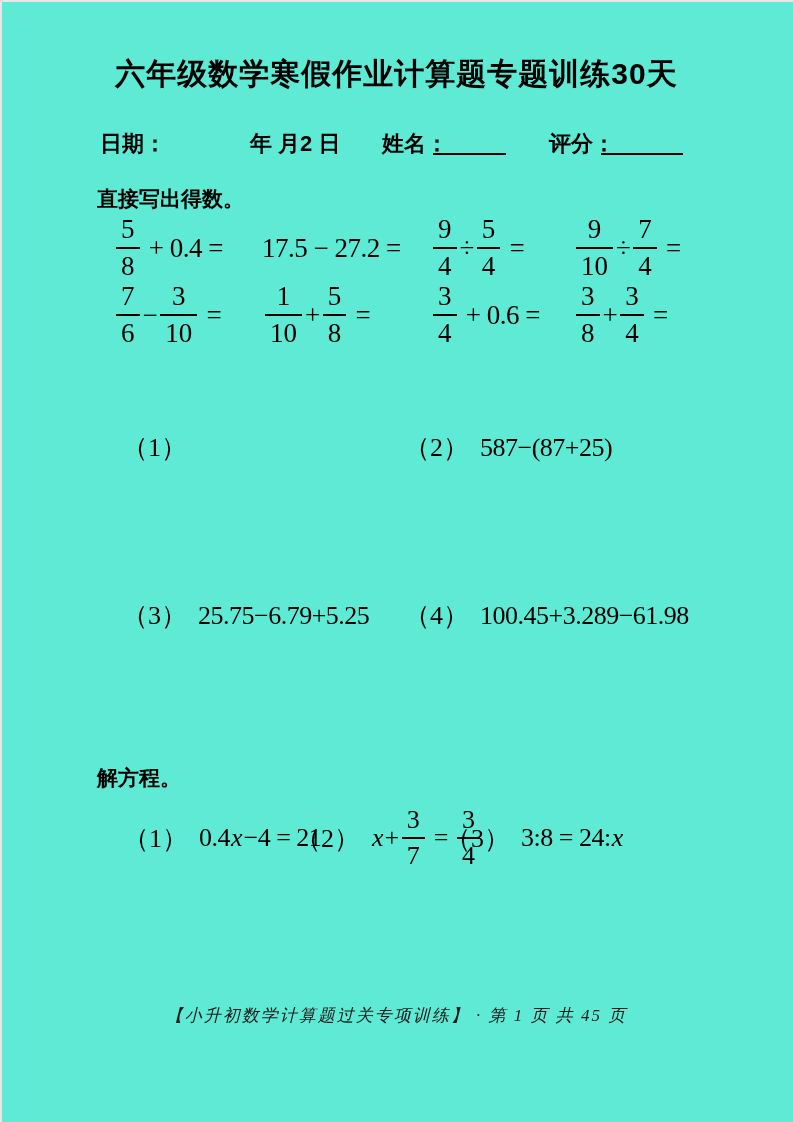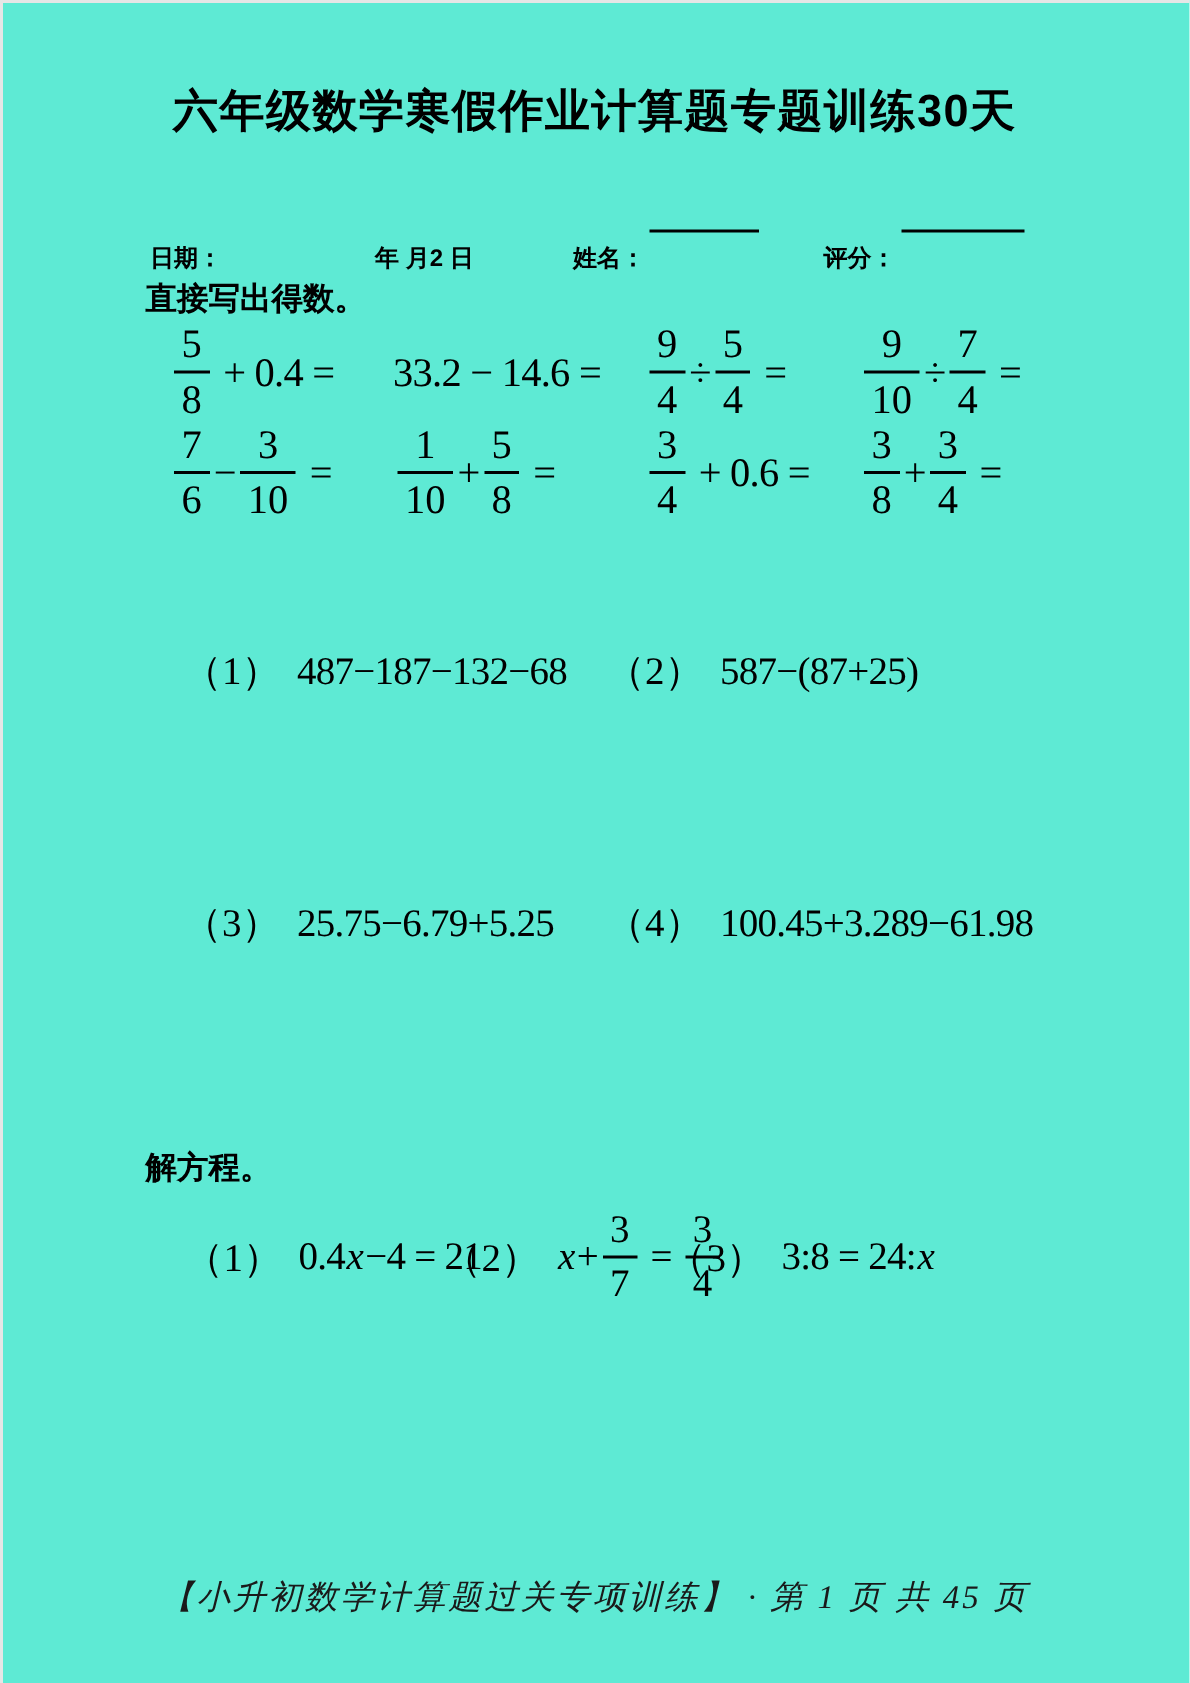--- a/index.html
+++ b/index.html
@@ -18,21 +18,21 @@
     position:absolute; top:54px; left:0; width:100%;
     margin:0; text-align:center;
     font-size:30px; font-weight:700; letter-spacing:1px;
     font-family:"Liberation Sans", sans-serif;
   }
 
   
   .meta { position:absolute; top:129px; left:0; width:100%; height:30px; }
   .m-label {
     position:absolute; top:0;
-    font-size:16px; font-weight:700; white-space:pre;margin-top:33px;
+    font-size:22px; font-weight:700; white-space:pre;
   }
   .blank {
     position:absolute; top:0; height:24px;
     border-bottom:2px solid #000;
   }
 
   
   .sec-heading {
     position:absolute; left:97px; margin:0;
     font-size:21px; font-weight:700;
@@ -73,24 +73,24 @@
   .prob { display:flex; align-items:center; }
   .pexpr { display:inline-flex; align-items:center; font-size:26px; }
   .plabel { font-size:26px; margin-right:11px; white-space:pre; }
   .s2-c1 { width:282px; }
   .s3-row { left:123px; }
   .s3-c1 { width:172px; }
   .s3-c2 { width:150px; }
 
   
   .footer {
-    position:absolute; top:1050px; left:0; width:100%;
+    position:absolute; top:1004px; left:0; width:100%;
     text-align:center;
     font-family:"Liberation Serif", serif; font-style:italic;
-    font-size:22px; letter-spacing:2px; color:#1a1a1a;
+    font-size:17px; letter-spacing:2px; color:#1a1a1a;
     white-space:pre;
   }
 </style>
 </head>
 <body>
 
 <div class="page">
 
   <h1 class="title">六年级数学寒假作业计算题专题训练30天</h1>
 
@@ -107,21 +107,21 @@
 
   <div class="s1-row" style="top:221px">
     <div class="s1-cell s1-c1 math">
         <span class="frac">
           <span class="num">5</span>
           <span class="den">8</span>
         </span>
         <span class="mtext"> + 0.4 =</span>
       </div>
     <div class="s1-cell s1-c2 math">
-        <span class="mtext">33.2 − 14.6 =</span>
+        <span class="mtext">17.5 − 27.2 =</span>
       </div>
     <div class="s1-cell s1-c3 math">
         <span class="frac">
           <span class="num">9</span>
           <span class="den">4</span>
         </span>
         <span class="mtext">÷</span>
         <span class="frac">
           <span class="num">5</span>
           <span class="den">4</span>
@@ -185,23 +185,20 @@
           <span class="den">4</span>
         </span>
         <span class="mtext"> =</span>
       </div>
   </div>
 
 
   <div class="prob-row" style="top:430px">
     <div class="prob s2-c1">
       <span class="plabel">（1）</span>
-      <span class="pexpr">
-          <span class="mtext">487−187−132−68</span>
-        </span>
     </div>
     <div class="prob">
       <span class="plabel">（2）</span>
       <span class="pexpr">
           <span class="mtext">587−(87+25)</span>
         </span>
     </div>
   </div>
 
   <div class="prob-row" style="top:598px">

